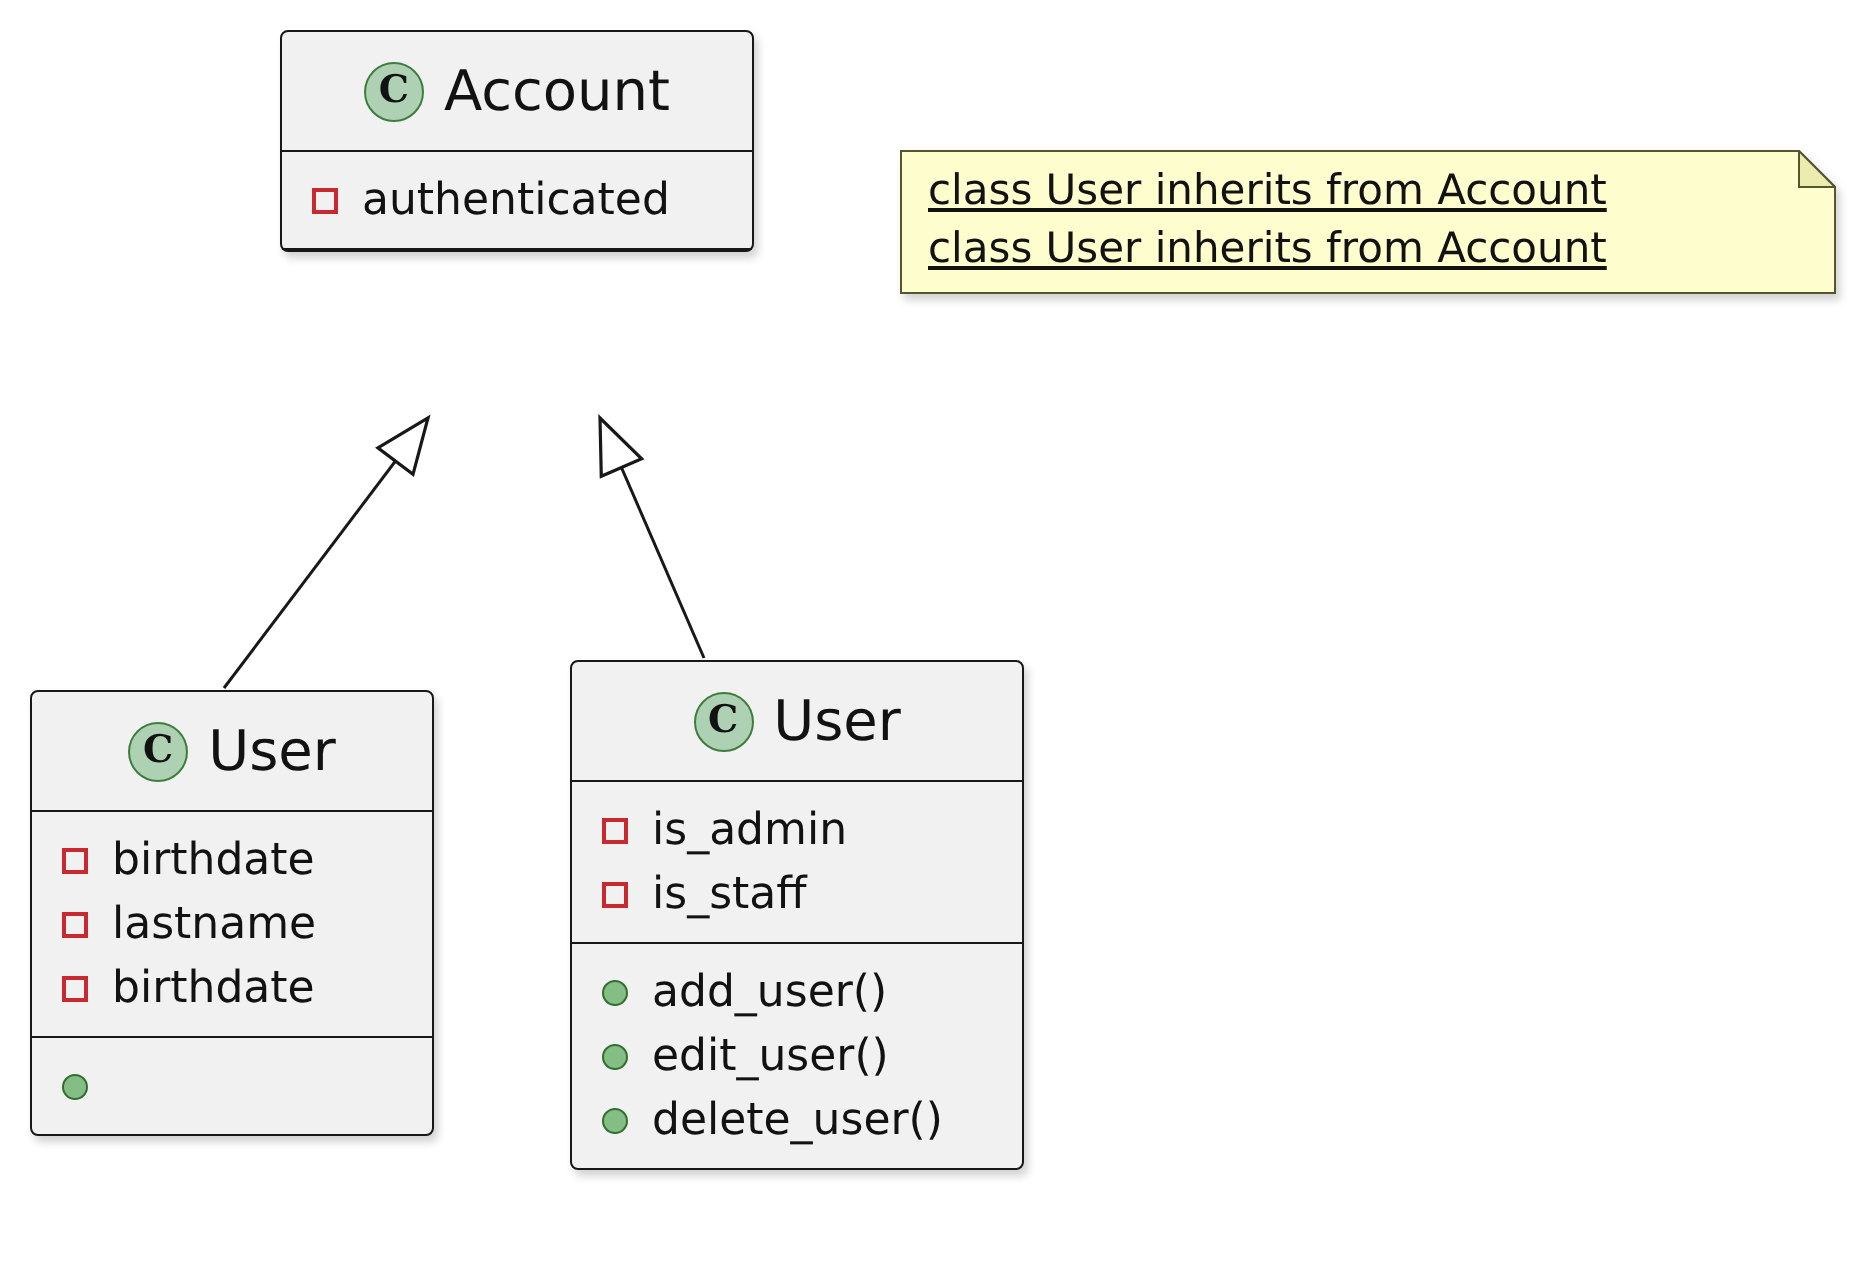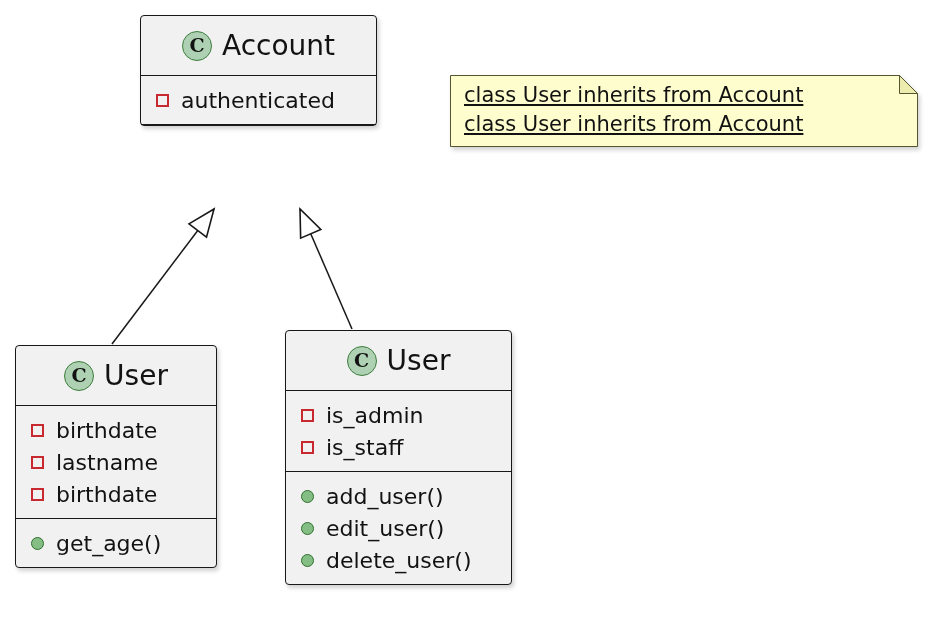--- a/index.html
+++ b/index.html
@@ -133,21 +133,20 @@
         <span>lastname</span>
       </div>
       <div class="member">
         <span class="field-icon"></span>
         <span>birthdate</span>
       </div>
     </div>
     <div class="class-section sec-methods">
       <div class="member">
         <span class="method-icon"></span>
-        <span>get_age()</span>
       </div>
     </div>
   </div>
 
   <div class="uml-class pos-admin">
     <div class="class-header">
       <span class="class-icon">C</span>
       <span class="class-name">User</span>
     </div>
     <div class="class-section sec-attrs">

